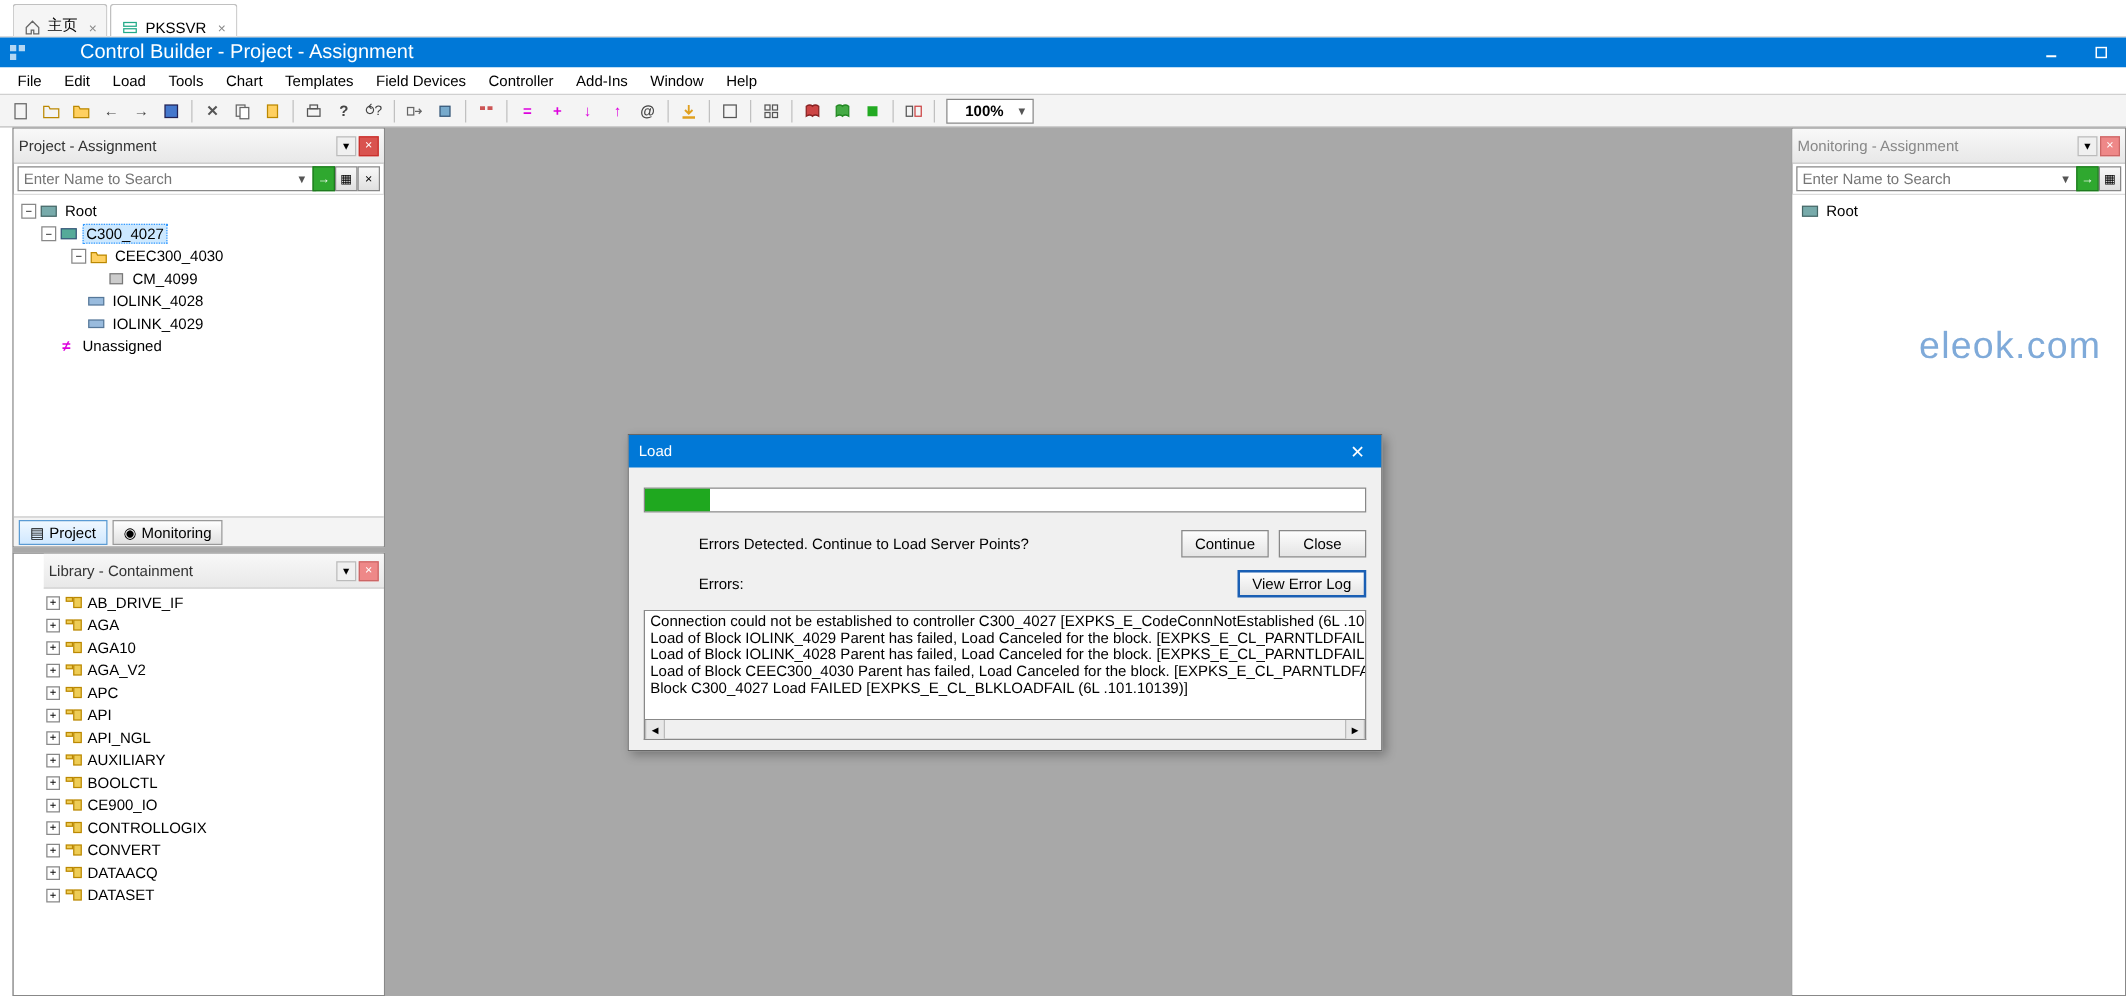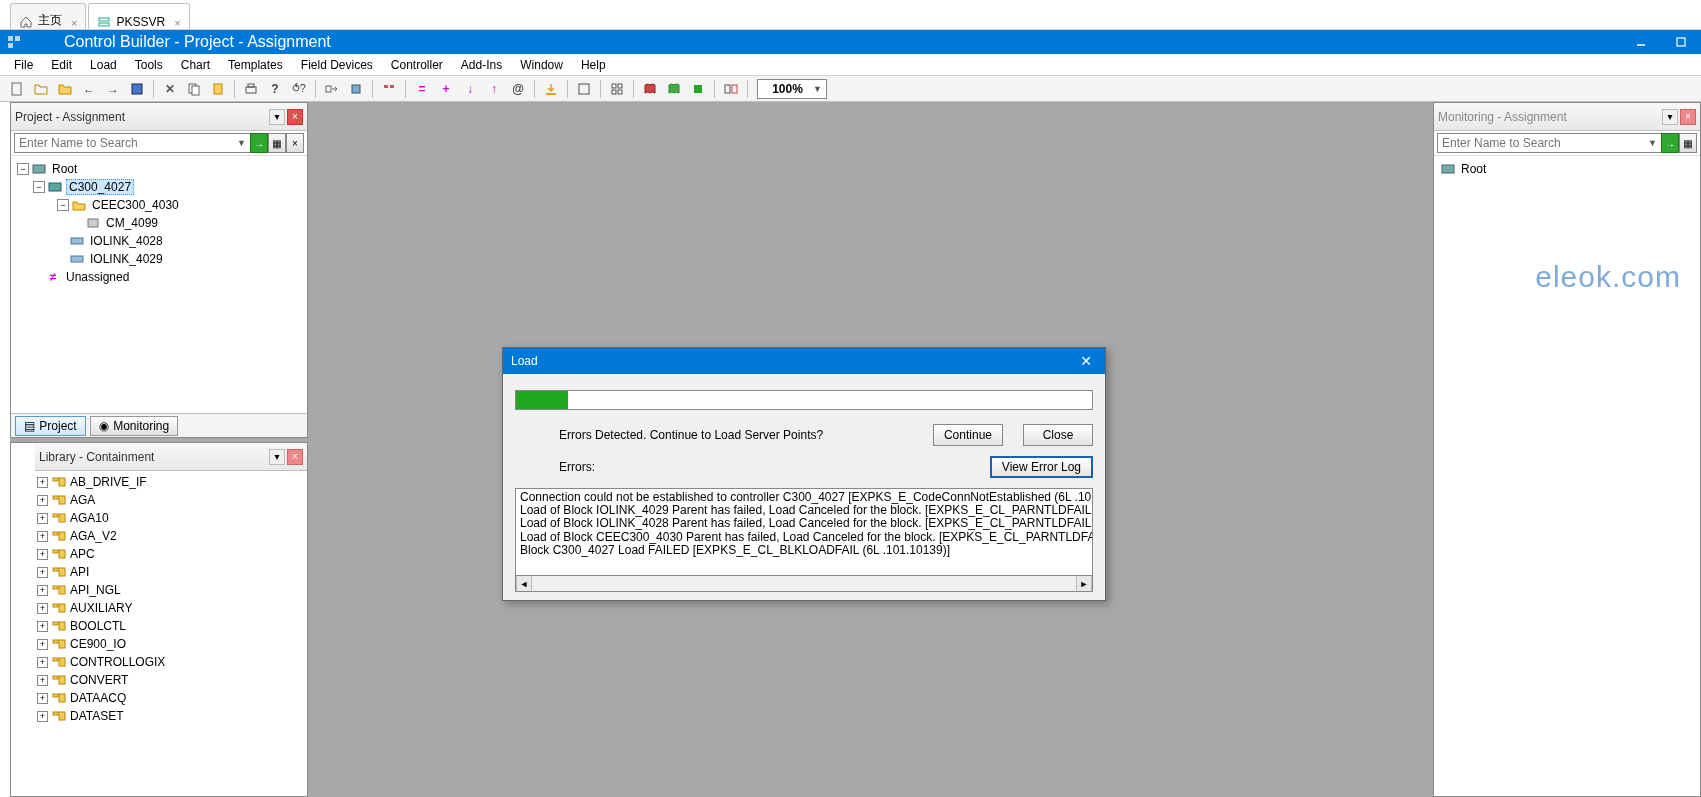--- a/index.html
+++ b/index.html
@@ -71,21 +71,21 @@
 
 .modal { position: absolute; left: 502px; top: 347px; width: 604px; background: #f0f0f0; border: 1px solid #666; box-shadow: 3px 3px 8px rgba(0,0,0,0.3); }
 .modal-titlebar { height: 26px; background: #0078d7; color:#fff; display:flex; align-items:center; padding: 0 8px; }
 .modal-titlebar .mt { flex:1; font-size:12px; }
 .modal-titlebar .mclose { width: 22px; height:18px; display:flex; align-items:center; justify-content:center; cursor:pointer; font-size: 14px; }
 .modal-body { padding: 16px 12px 8px 12px; }
 .progress-outer { height: 20px; border: 1px solid #888; background: #fff; margin-bottom: 14px; }
 .progress-inner { height: 100%; background: #1fa81f; }
 .modal-row { display:flex; align-items:center; margin-bottom: 10px; margin-left: 44px; }
 .modal-row .label { flex:1; }
-.modal-row .btns { display:flex; gap: 20px; }
+.modal-row .btns { display:flex; gap: 8px; }
 .win-button { min-width: 70px; height: 22px; border: 1px solid #888; background: linear-gradient(#fdfdfd,#e4e4e4); cursor:pointer; padding: 0 10px; }
 .win-button.focus { border: 2px solid #1a5fb4; }
 .err-box { border: 1px solid #888; background:#fff; height: 88px; overflow: auto; padding: 2px 4px; font-size: 11px; line-height: 1.1; white-space: nowrap; }
 .err-box-wrap { position: relative; }
 .err-scroll { height: 16px; border:1px solid #888; border-top:none; background:#f0f0f0; display:flex; }
 .err-scroll .arrow { width:16px; display:flex; align-items:center; justify-content:center; font-size:9px; cursor:pointer; background:#e8e8e8; border-left:1px solid #bbb; border-right:1px solid #bbb; }
 .err-scroll .track { flex:1; }
 
 .watermark { position: absolute; right: 20px; top: 260px; color: #7faad9; font-size: 30px; font-weight: 300; letter-spacing: 1px; pointer-events:none; font-family: Arial, sans-serif; }
 

